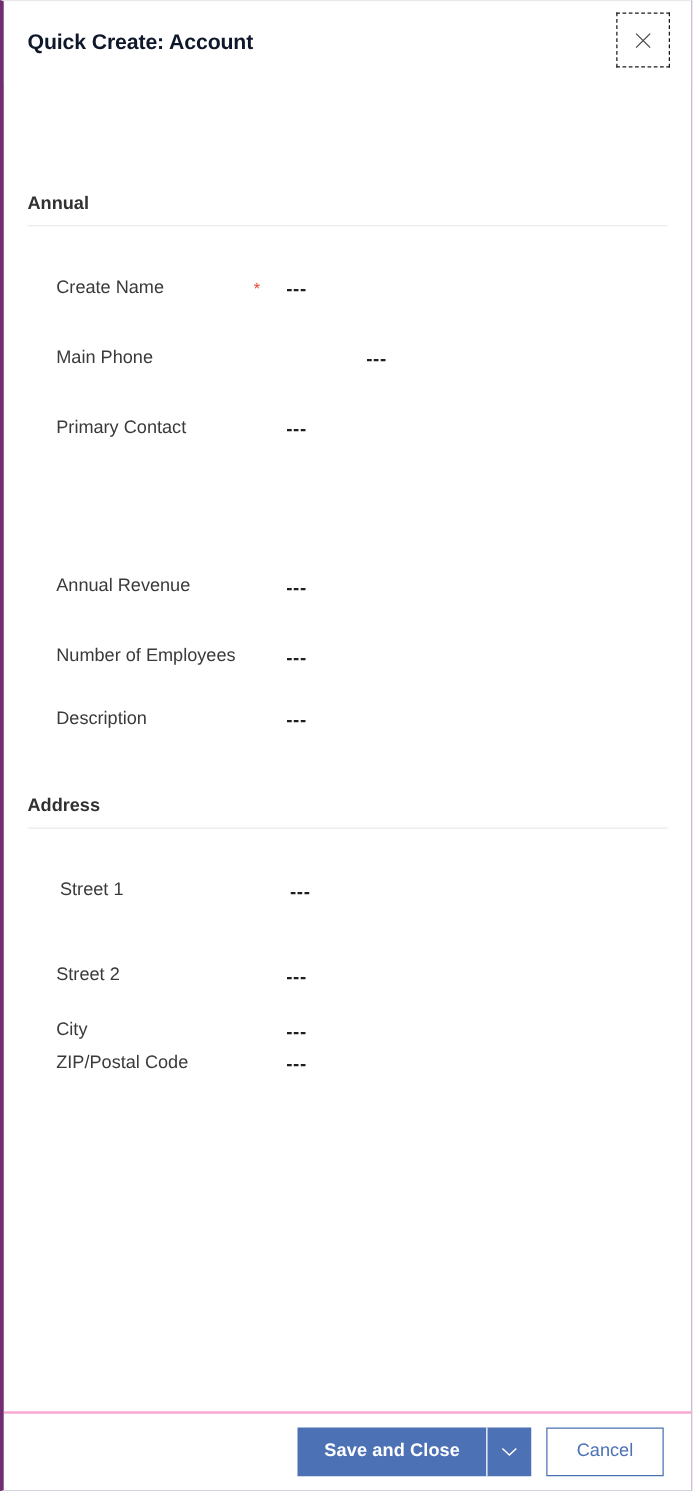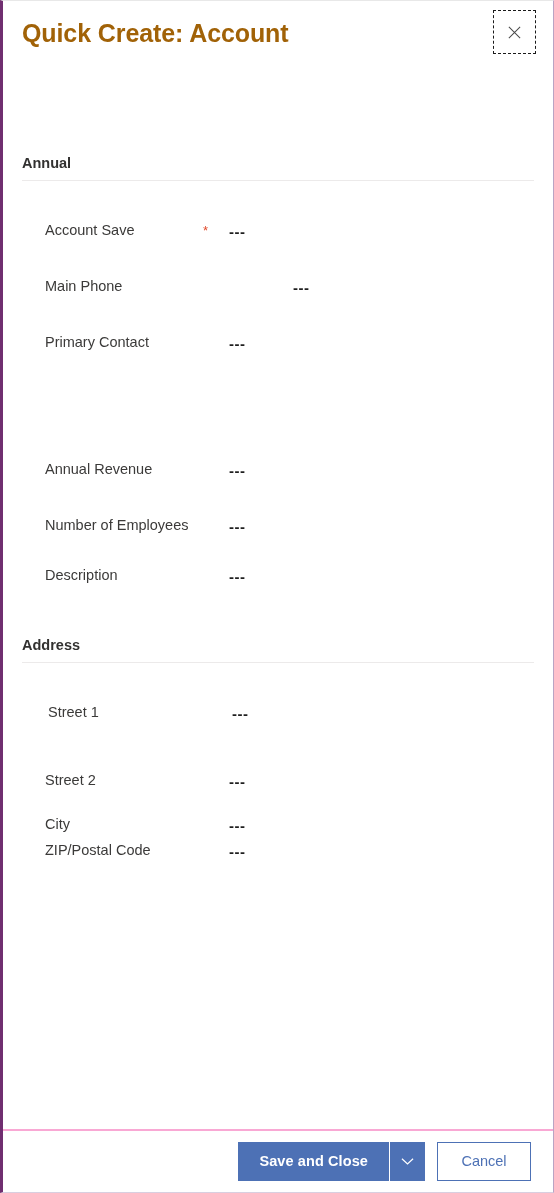--- a/index.html
+++ b/index.html
@@ -31,23 +31,23 @@
   .panel-header {
     position: relative;
     height: 66px;
     flex: 0 0 66px;
     display: flex;
     align-items: center;
     background: #ffffff;
   }
   .panel-title {
     margin-left: 19px;
-    font-size: 25px;
+    font-size: 17px;
     font-weight: 600;
-    color: #a16207;
+    color: #0f172a;
     letter-spacing: -0.1px;
     line-height: 1.1;
   }
   .close-button {
     position: absolute;
     right: 17px;
     top: 9px;
     width: 43px;
     height: 44px;
     box-sizing: border-box;
@@ -203,21 +203,21 @@
 
   <div class="panel-body">
 
     <div class="section">
       <div style="position:absolute; left:0; right:0; top:88px;">
         <div class="section-header">Annual</div>
         <div class="section-rule"></div>
       </div>
 
       <div class="field-row" style="position:absolute; left:0; right:0; top:154px;">
-        <span class="field-label">Account Save</span>
+        <span class="field-label">Create Name</span>
         <span class="field-required">*</span>
         <span class="field-value">---</span>
       </div>
 
       <div class="field-row" style="position:absolute; left:0; right:0; top:210px;gap:32px;">
         <span class="field-label">Main Phone</span>
         <span class="field-required"></span>
         <span class="field-value">---</span>
       </div>
 

